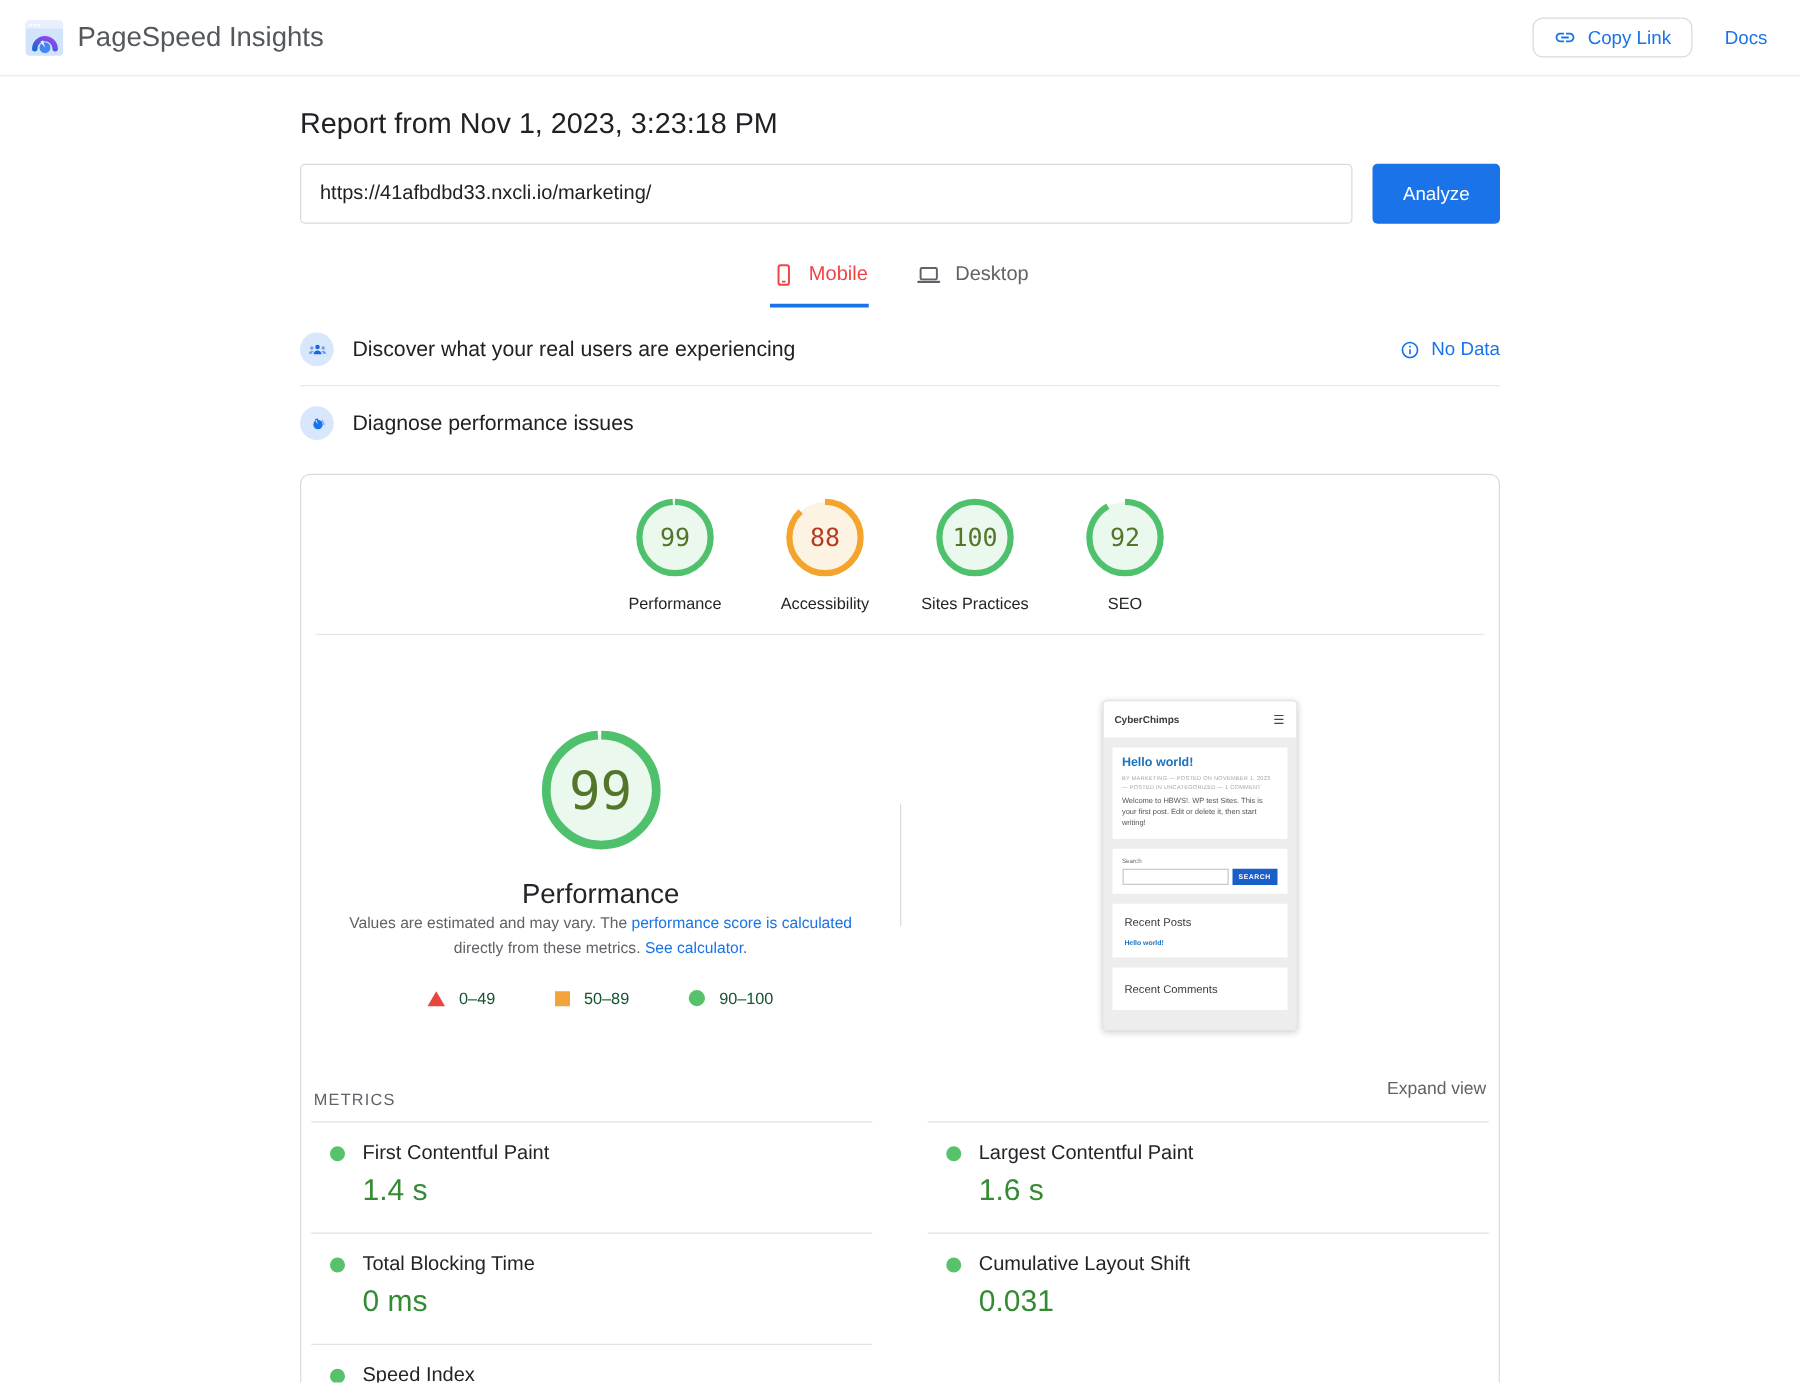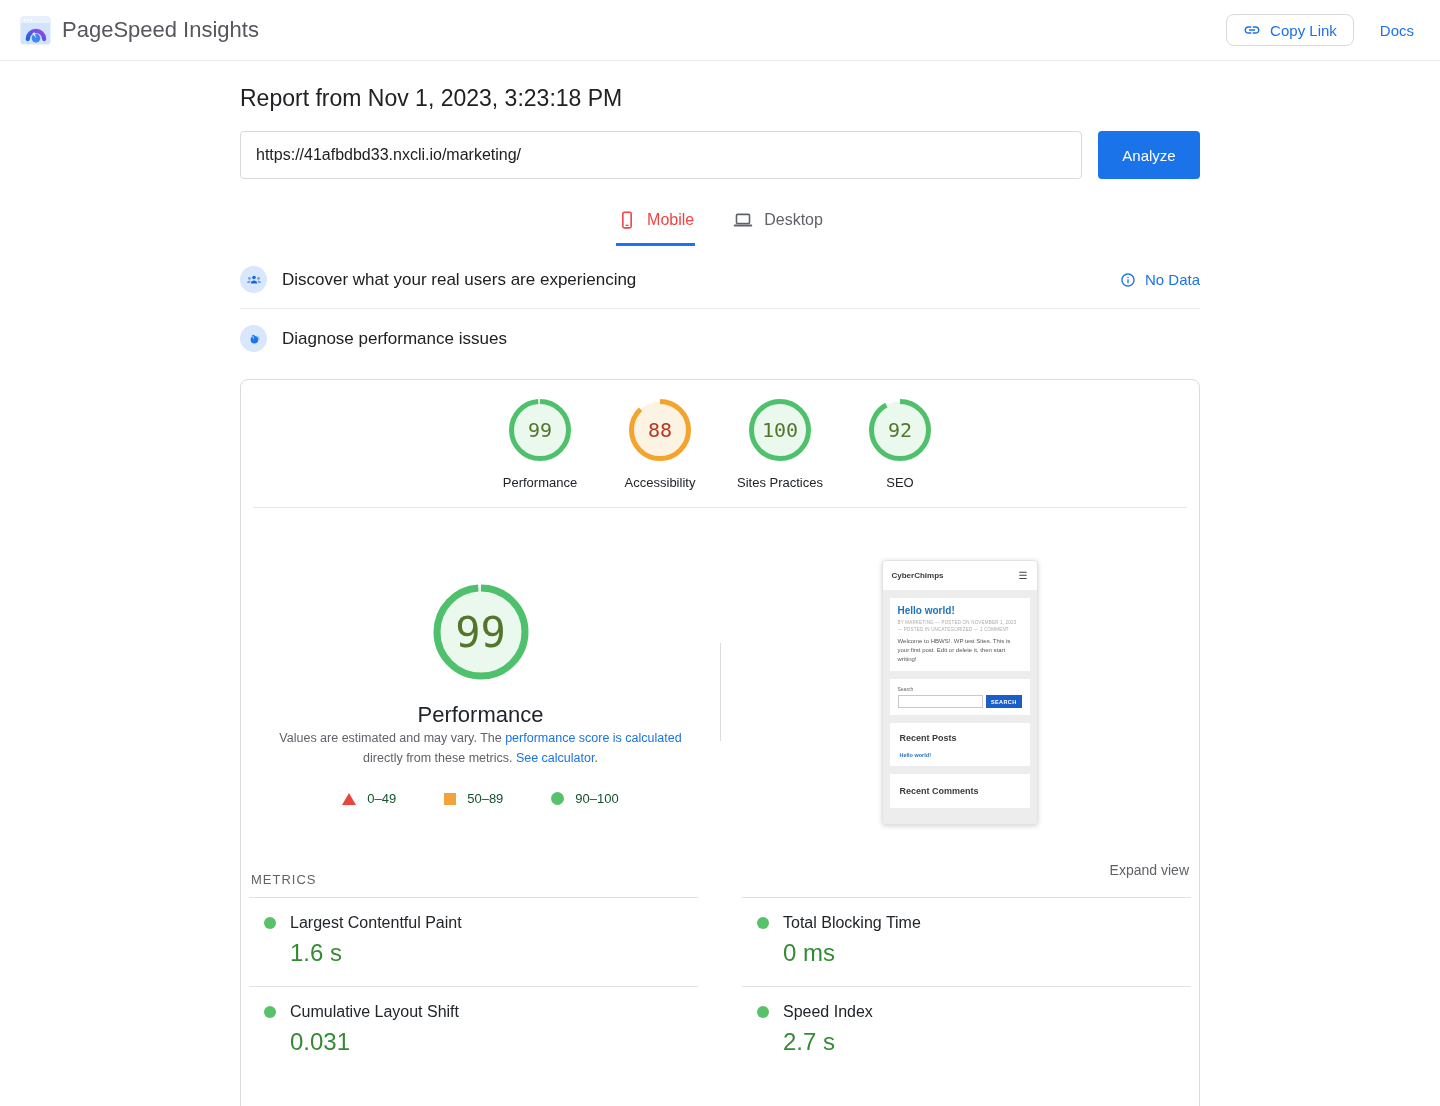--- a/index.html
+++ b/index.html
@@ -89,21 +89,21 @@
   .thumb-card { background: #fff; padding: 7px 8px; }
   .thumb-post-title { color: #1e73be; font-size: 10px; font-weight: bold; }
   .thumb-meta { margin-top: 4px; font-size: 4.5px; line-height: 6.5px; color: #a9a9a9; text-transform: uppercase;
     letter-spacing: 0.2px; }
   .thumb-text { margin-top: 4px; font-size: 6px; line-height: 9px; color: #555; }
   .thumb-search-label { font-size: 5px; color: #666; }
   .search-row { display: flex; gap: 3px; margin-top: 3px; }
   .thumb-input { flex: 1; height: 13px; border: 1px solid #c9c9c9; background: #fff; }
   .thumb-search-btn { background: #1a5ec8; color: #fff; font-size: 5.5px; font-weight: bold;
     padding: 0 5px; display: flex; align-items: center; letter-spacing: 0.4px; }
-  .thumb-h2 { font-size: 9px; font-weight: bold; color: #3a3a3a; }
+  .thumb-h2 { font-size: 9px; font-weight: normal; color: #3a3a3a; }
   .thumb-post-link { margin-top: 9px; font-size: 5.5px; color: #1e73be; font-weight: bold; }
   .thumb-card.posts { padding: 10px 10px 8px; }
   .thumb-card.comments { padding: 12px 10px; }
 
   
   .metrics-header { display: flex; justify-content: space-between; align-items: center; margin: 27px 10px 0; }
   .metrics-title { font-size: 13px; letter-spacing: 1px; color: #5f6368; margin-top: 20px; }
   .expand-view { font-size: 14px; color: #5f6368; cursor: pointer; }
   .metrics-grid { display: grid; grid-template-columns: 1fr 1fr; column-gap: 44px; margin: 10px 8px 0; }
   .metric-cell { border-top: 1px solid #e2e2e2; padding: 16px 0 19px 15px; }
@@ -317,20 +317,27 @@
 
     <div class="metrics-header">
       <div class="metrics-title">METRICS</div>
       <div class="expand-view">Expand view</div>
     </div>
 
     <div class="metrics-grid">
       <div class="metric-cell">
         <div class="metric-head">
           <div class="metric-dot"></div>
+          <div class="metric-label">First Contentful Paint</div>
+        </div>
+        <div class="metric-value">1.4 s</div>
+      </div>
+      <div class="metric-cell">
+        <div class="metric-head">
+          <div class="metric-dot"></div>
           <div class="metric-label">Largest Contentful Paint</div>
         </div>
         <div class="metric-value">1.6 s</div>
       </div>
       <div class="metric-cell">
         <div class="metric-head">
           <div class="metric-dot"></div>
           <div class="metric-label">Total Blocking Time</div>
         </div>
         <div class="metric-value">0 ms</div>

